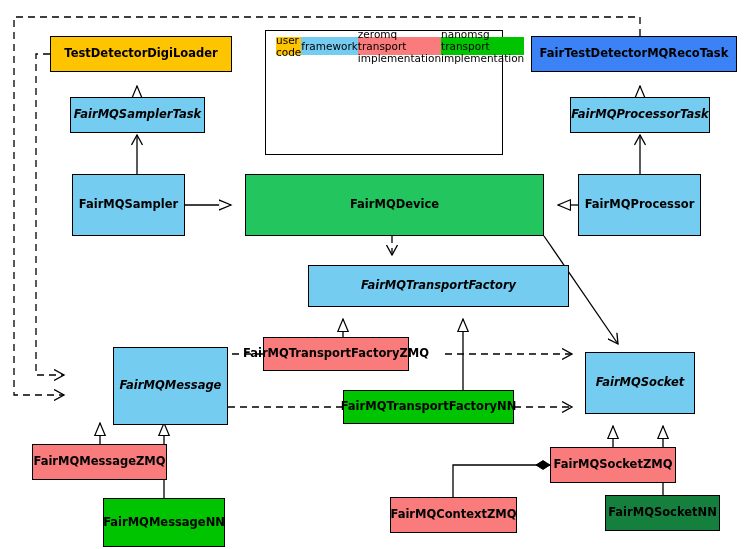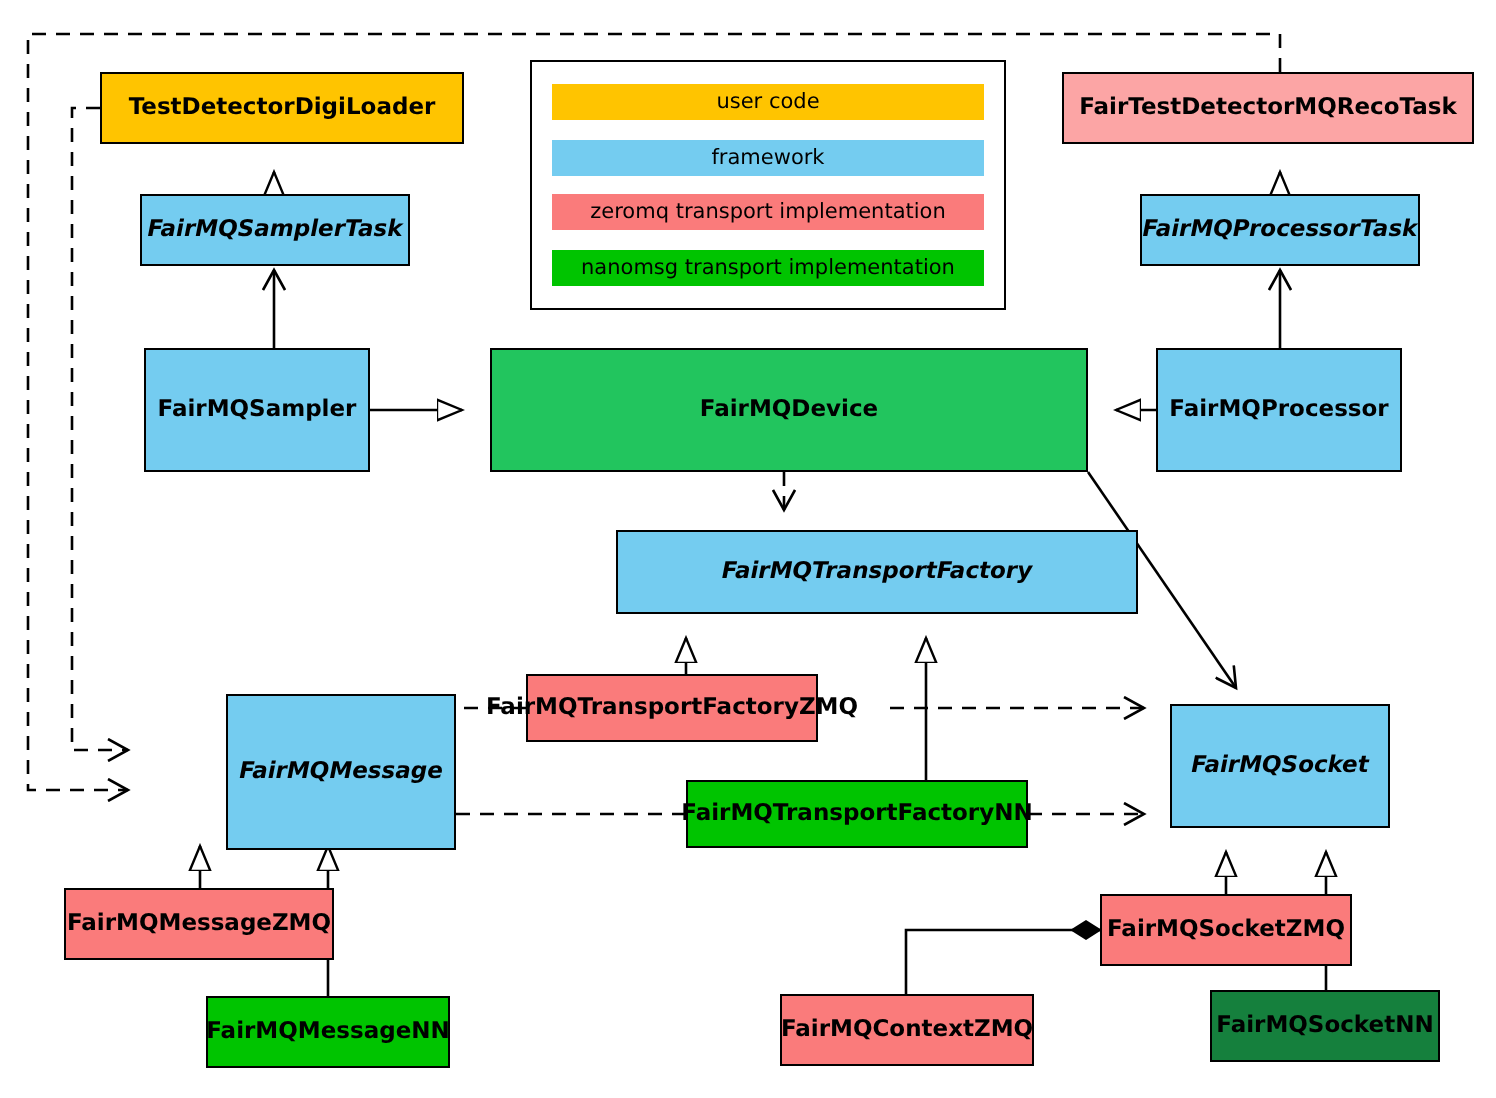--- a/index.html
+++ b/index.html
@@ -5,21 +5,21 @@
 <style>
   html,body{margin:0;padding:0;background:#ffffff;}
   body{font-family:"DejaVu Sans","Liberation Sans",sans-serif;}
   #canvas{position:relative;width:748px;height:549px;background:#ffffff;overflow:hidden;}
   svg#wires{position:absolute;left:0;top:0;width:748px;height:549px;}
   .node{position:absolute;box-sizing:border-box;border:1.4px solid #000;
         display:flex;align-items:center;justify-content:center;text-align:center;
         font-size:11.5px;font-weight:bold;color:#000;line-height:1.15;z-index:3;}
   .node.abstract{font-style:italic;}
   .legend-box{position:absolute;box-sizing:border-box;border:1.6px solid #000;
-        background:#ffffff;z-index:4;display:flex;flex-direction:column;
+        background:#ffffff;z-index:4;display:flex;flex-direction:row;
         justify-content:space-around;padding:6px 10px;}
   .legend-row{box-sizing:border-box;height:18px;display:flex;align-items:center;
         justify-content:center;font-size:10.5px;font-weight:normal;color:#000;}
 </style>
 </head>
 <body>
 
 <div id="canvas">
 
   <svg id="wires" viewBox="0 0 748 549" xmlns="http://www.w3.org/2000/svg">
@@ -81,21 +81,21 @@
       <path d="M663,495 L663,426" marker-end="url(#tri)"></path>
 
       <path d="M550,465 L453,465 L453,497" marker-start="url(#diamond)"></path>
     </g>
   </svg>
 
   <div class="node" style="left:50px;top:36px;width:182px;height:36px;background:#FFC400;">
     <span>TestDetectorDigiLoader</span>
   </div>
 
-  <div class="node" style="left:531px;top:36px;width:206px;height:36px;background:#fca5a5;">
+  <div class="node" style="left:531px;top:36px;width:206px;height:36px;background:#3b82f6;">
     <span>FairTestDetectorMQRecoTask</span>
   </div>
 
   <div class="node abstract" style="left:70px;top:97px;width:135px;height:36px;background:#74CCF0;">
     <span>FairMQSamplerTask</span>
   </div>
 
   <div class="node abstract" style="left:570px;top:97px;width:140px;height:36px;background:#74CCF0;text-align:right;">
     <span>FairMQProcessorTask</span>
   </div>
@@ -129,21 +129,21 @@
   </div>
 
   <div class="node abstract" style="left:585px;top:352px;width:110px;height:62px;background:#74CCF0;">
     <span>FairMQSocket</span>
   </div>
 
   <div class="node" style="left:32px;top:444px;width:135px;height:36px;background:#FA7B7B;">
     <span>FairMQMessageZMQ</span>
   </div>
 
-  <div class="node" style="left:103px;top:498px;width:122px;height:36px;background:#00C400;">
+  <div class="node" style="left:103px;top:498px;width:122px;height:49px;background:#00C400;">
     <span>FairMQMessageNN</span>
   </div>
 
   <div class="node" style="left:550px;top:447px;width:126px;height:36px;background:#FA7B7B;">
     <span>FairMQSocketZMQ</span>
   </div>
 
   <div class="node" style="left:605px;top:495px;width:115px;height:36px;background:#15803d;">
     <span>FairMQSocketNN</span>
   </div>

